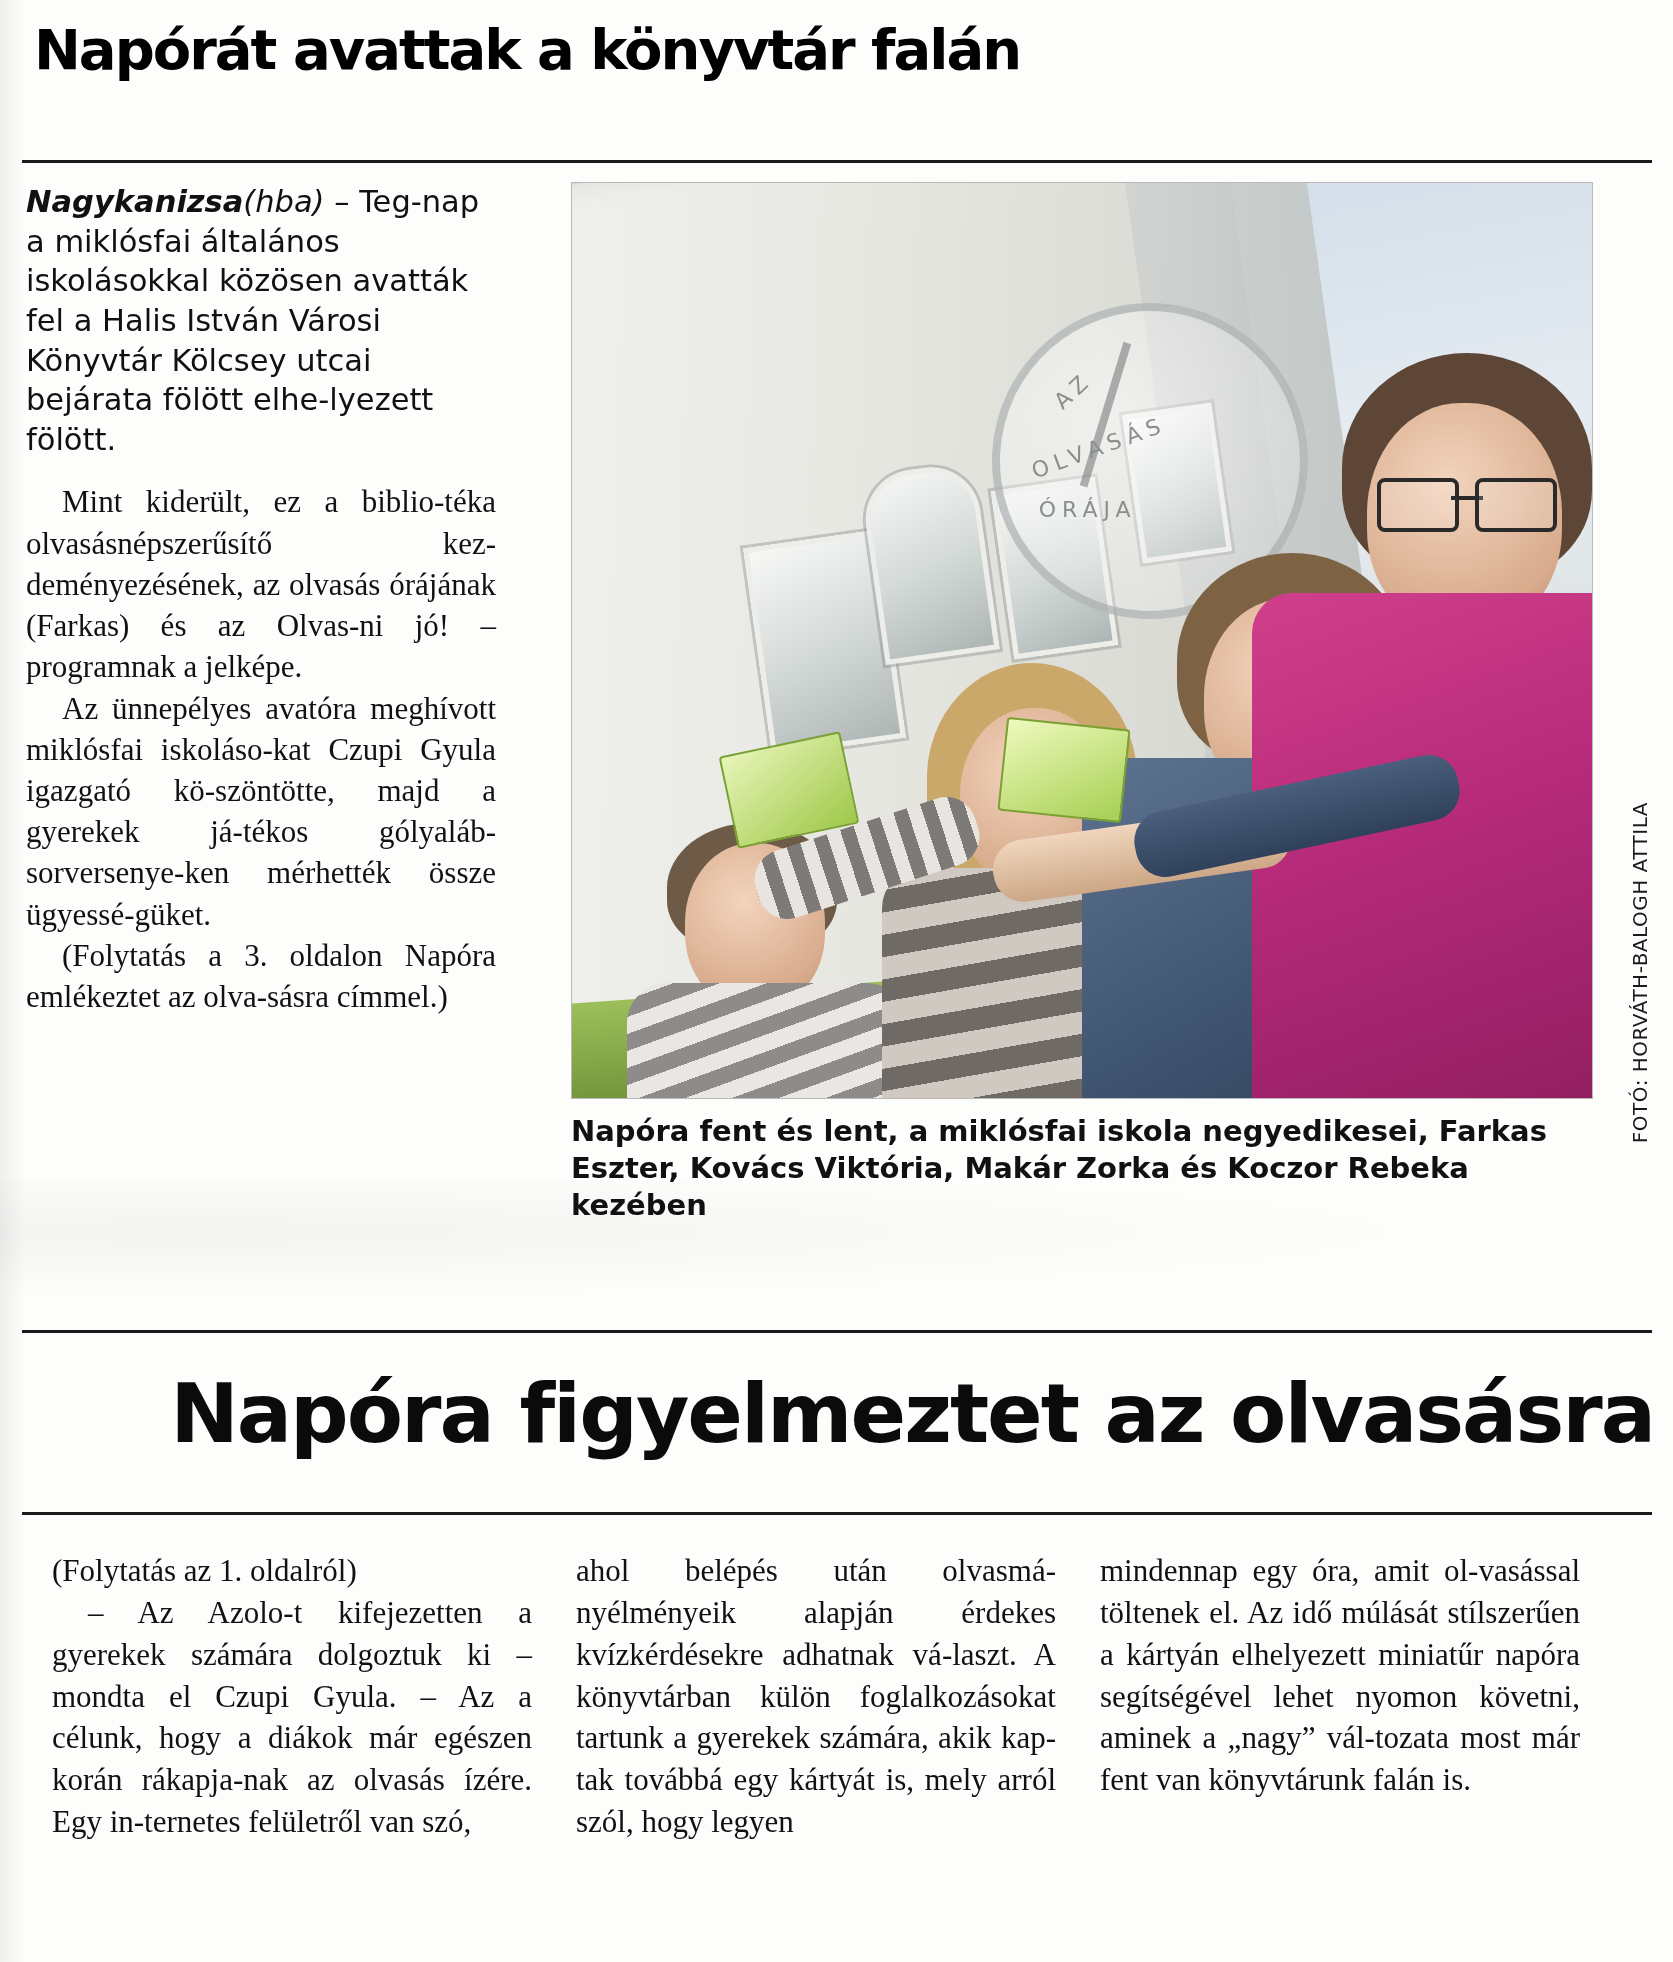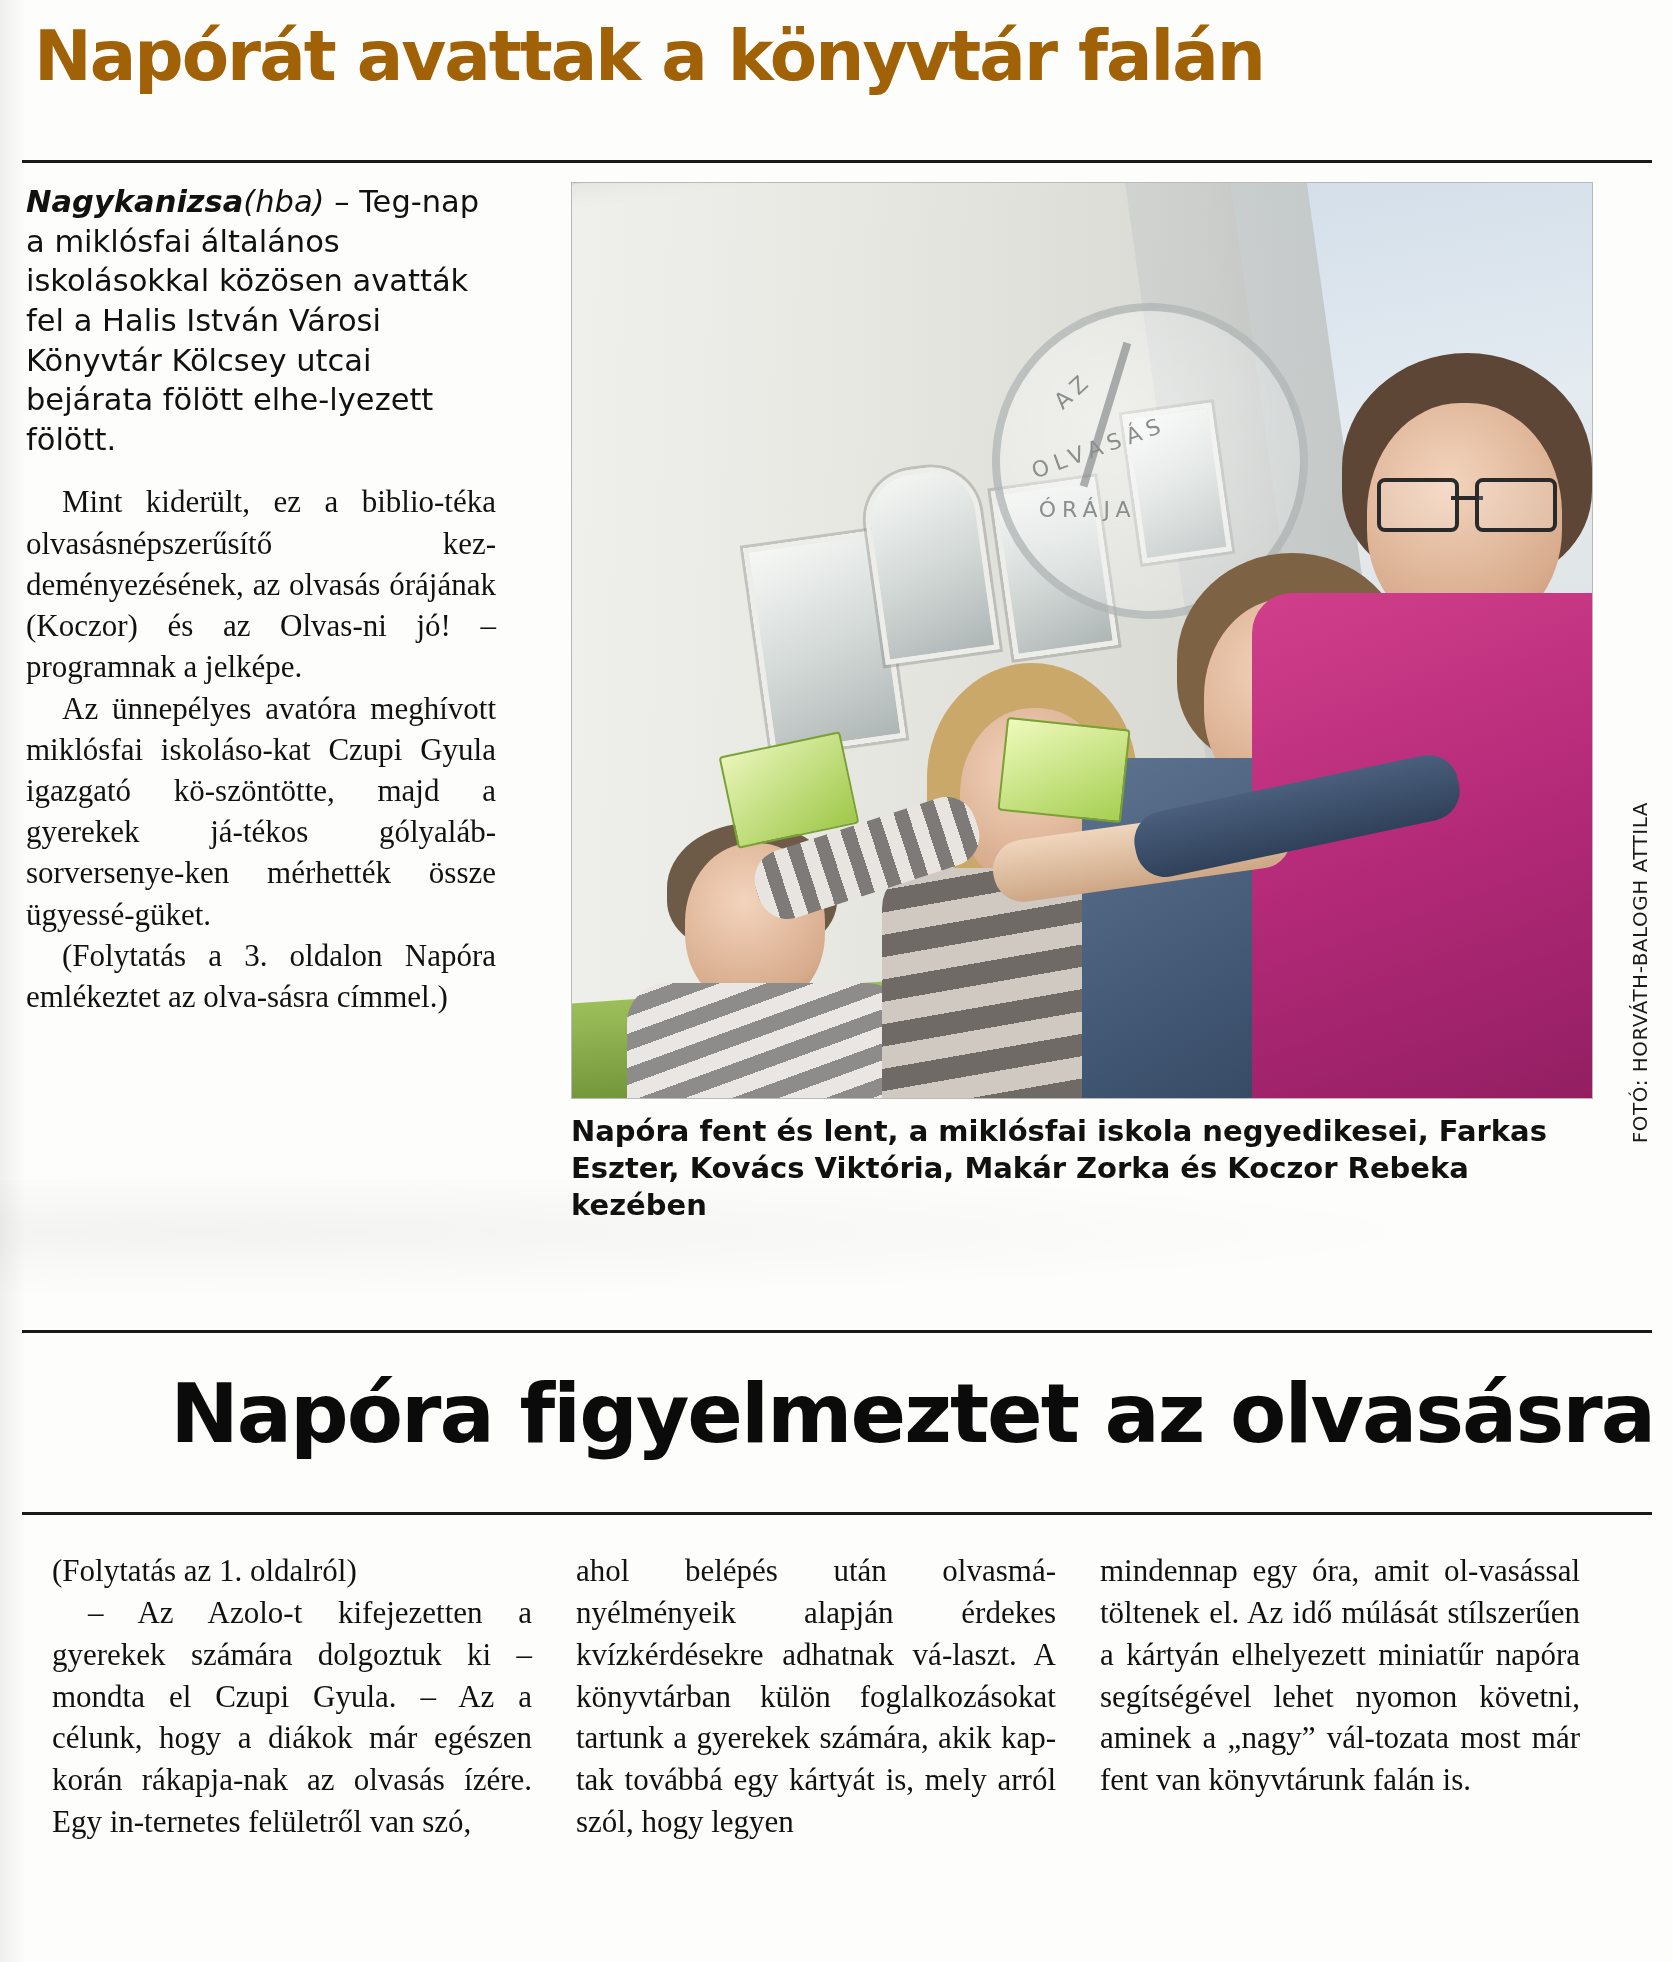--- a/index.html
+++ b/index.html
@@ -26,24 +26,24 @@
   .article1 {
     position: absolute;
     left: 0;
     top: 0;
     width: 1673px;
   }
 
   .headline1 {
     font-family: "DejaVu Sans", sans-serif;
     font-weight: bold;
-    font-size: 69px;
+    font-size: 56px;
     letter-spacing: -2px;
     line-height: 1.0;
-    color: #a16207;
+    color: #000000;
     margin: 22px 0 0 34px;
     width: 1600px;
   }
 
   .rule-top {
     position: absolute;
     left: 22px;
     top: 160px;
     width: 1630px;
     height: 3px;
@@ -388,21 +388,21 @@
     <div class="rule-top"></div>
 
     <div class="a1-body">
 
       <div class="col-text">
         <p class="lead">
           <span class="place">Nagykanizsa</span><span class="hba">(hba)</span><span> – </span><span>Teg-nap a miklósfai általános iskolásokkal közösen avatták fel a Halis István Városi Könyvtár Kölcsey utcai bejárata fölött elhe-lyezett fölött.</span>
         </p>
 
         <div class="bodytext">
-          <p>Mint kiderült, ez a biblio-téka olvasásnépszerűsítő kez-deményezésének, az olvasás órájának (Koczor) és az Olvas-ni jó! – programnak a jelképe.</p>
+          <p>Mint kiderült, ez a biblio-téka olvasásnépszerűsítő kez-deményezésének, az olvasás órájának (Farkas) és az Olvas-ni jó! – programnak a jelképe.</p>
           <p>Az ünnepélyes avatóra meghívott miklósfai iskoláso-kat Czupi Gyula igazgató kö-szöntötte, majd a gyerekek já-tékos gólyaláb-sorversenye-ken mérhették össze ügyessé-güket.</p>
           <p>(Folytatás a 3. oldalon Napóra emlékeztet az olva-sásra címmel.)</p>
         </div>
       </div>
 
       <div class="photo-wrap">
         <div class="photo">
           <div class="sky"></div>
           <div class="facade"></div>
           <div class="facade-edge"></div>

